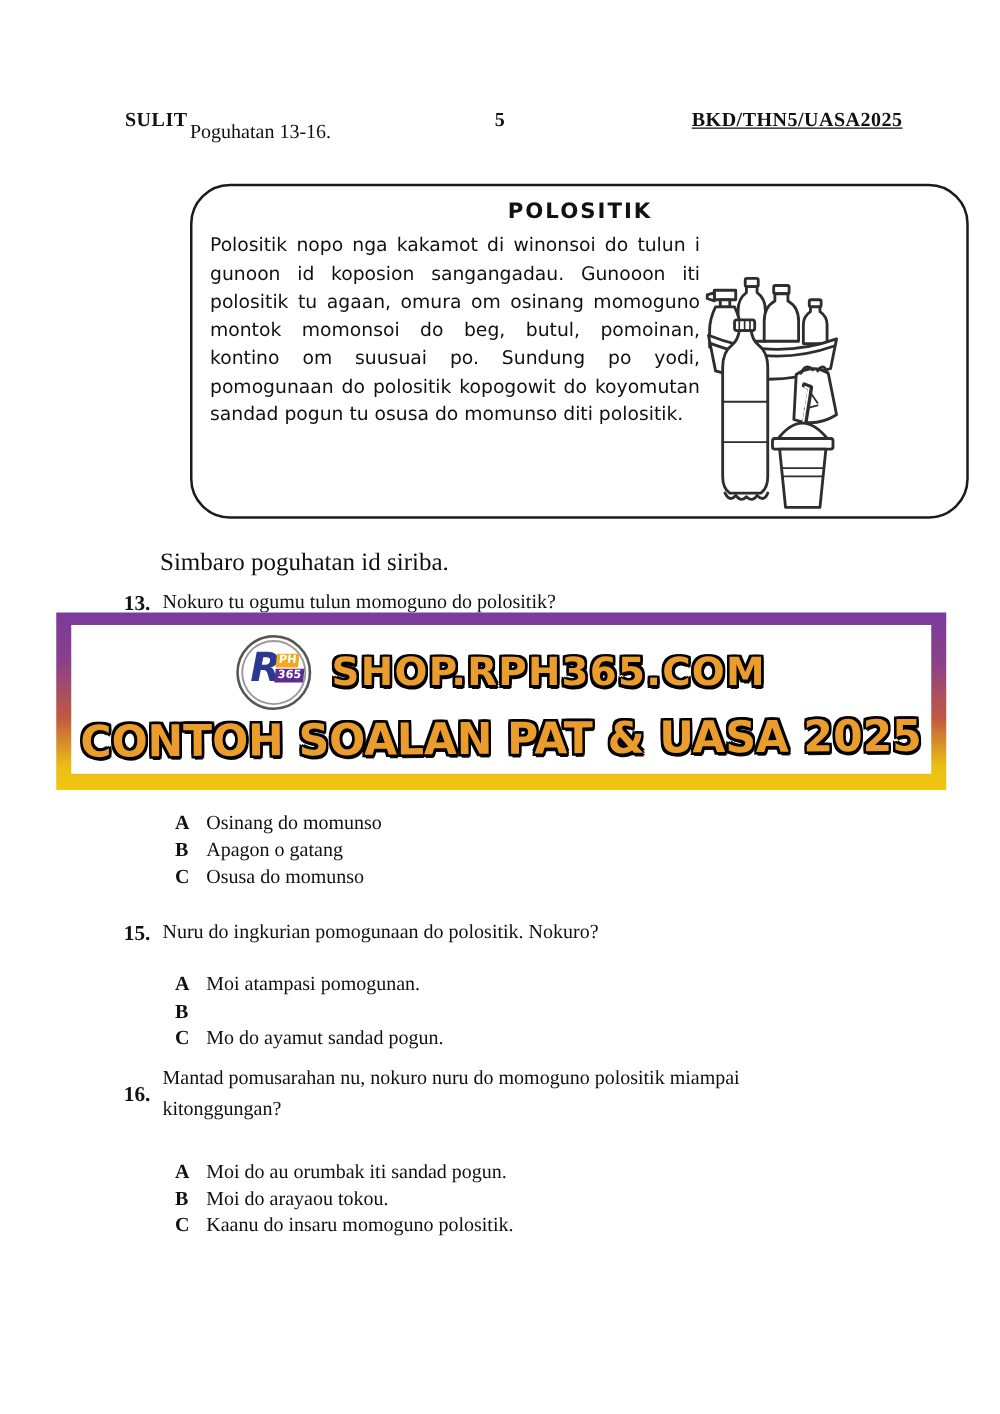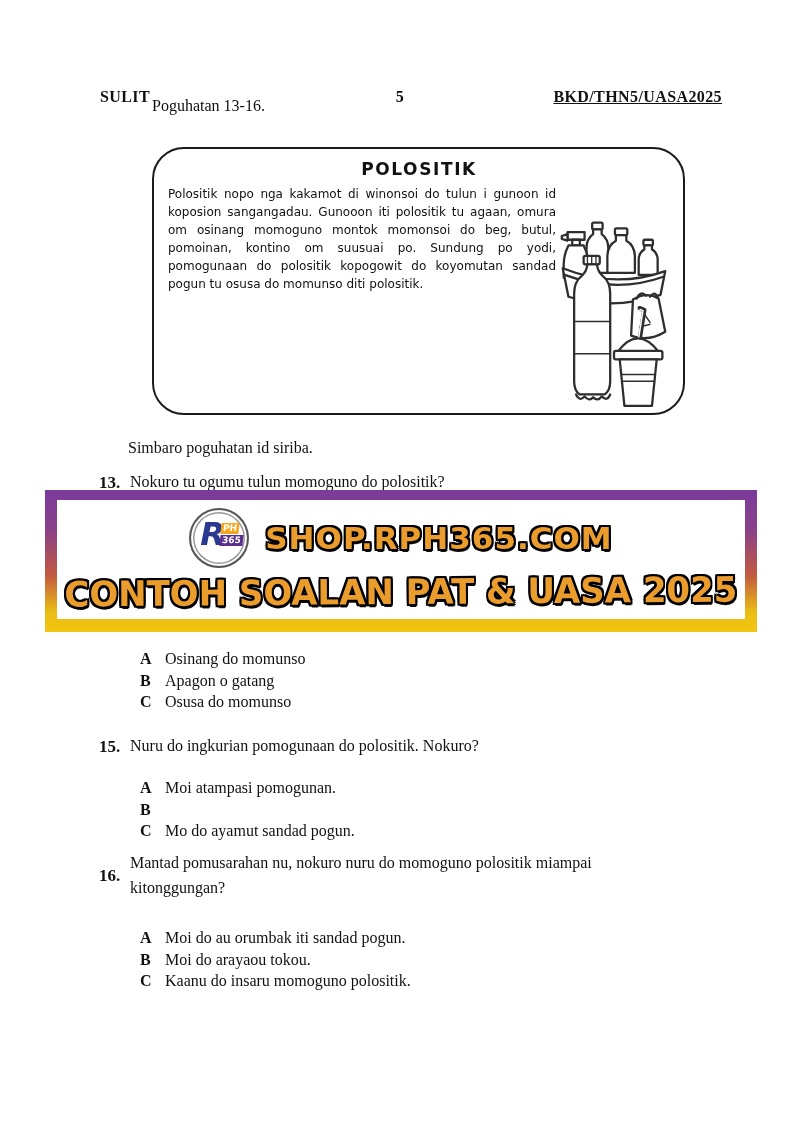--- a/index.html
+++ b/index.html
@@ -12,36 +12,36 @@
   .abs{position:absolute;}
 
   
   .hdr{font-weight:bold;font-size:16px;letter-spacing:.4px;margin-top:40px;}
   .hdr-left{left:100px;top:48px;}
   .hdr-center{left:50%;top:48px;transform:translateX(-50%);}
   .hdr-right{right:78px;top:48px;text-decoration:underline;}
 
   
   .range-label{left:128px;top:97px;font-size:16px;margin-left:24px;}
-  .instruction{left:128px;top:439px;font-size:16px;}
+  .instruction{left:128px;top:439px;font-size:20px;}
 
   
   .passage-box{
-    left:152px;top:147px;width:533px;height:268px;box-sizing:border-box;
+    left:152px;top:147px;width:623px;height:268px;box-sizing:border-box;
     border:2.6px solid #1b1b1b;border-radius:32px;
     padding:8px 13px 6px 14px;
     font-family:"DejaVu Sans", sans-serif;
   }
   .passage-title{
     text-align:center;font-weight:bold;font-size:17px;letter-spacing:1.6px;
     margin:2px 0 6px 0;
   }
   .passage-row{display:flex;align-items:flex-start;}
   .passage-text{
-    width:392px;font-size:12px;line-height:1.5;text-align:justify;
+    width:392px;font-size:15px;line-height:1.5;text-align:justify;
   }
   .passage-text p{margin:0;}
   .passage-text p.indent{text-indent:34px;}
   .passage-illustration{width:112px;margin-left:2px;margin-top:22px;}
 
   
   .qnum{font-weight:bold;font-size:17px;}
   .qtext{font-size:16px;}
   .q13-num{left:99px;top:473px;}
   .q13-text{left:130px;top:473px;}

